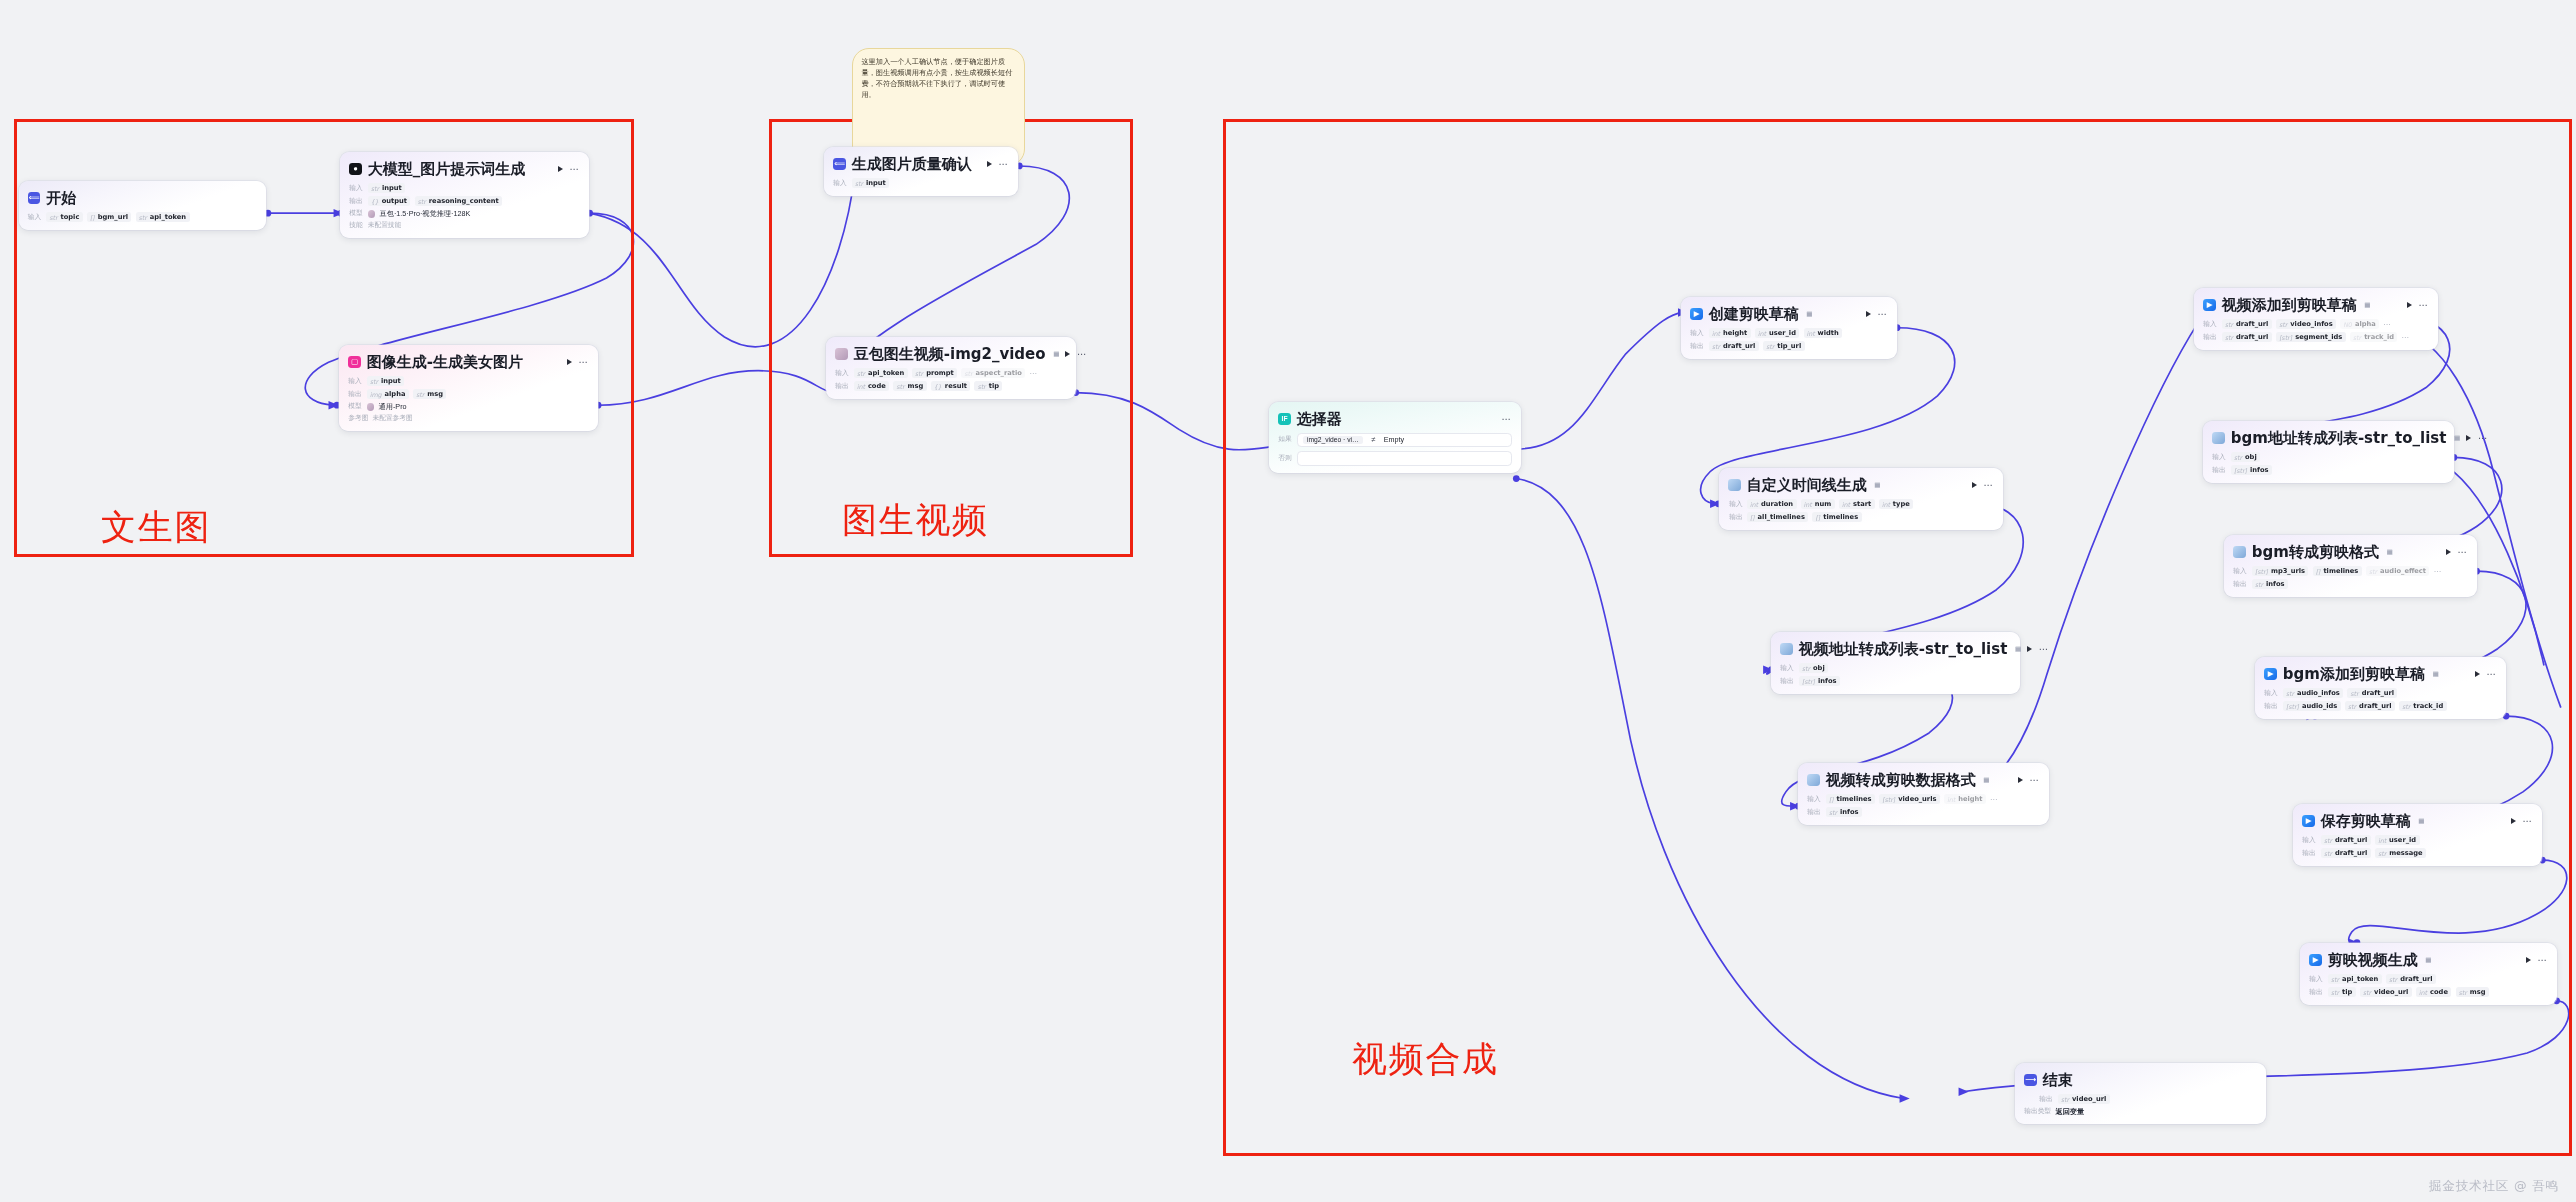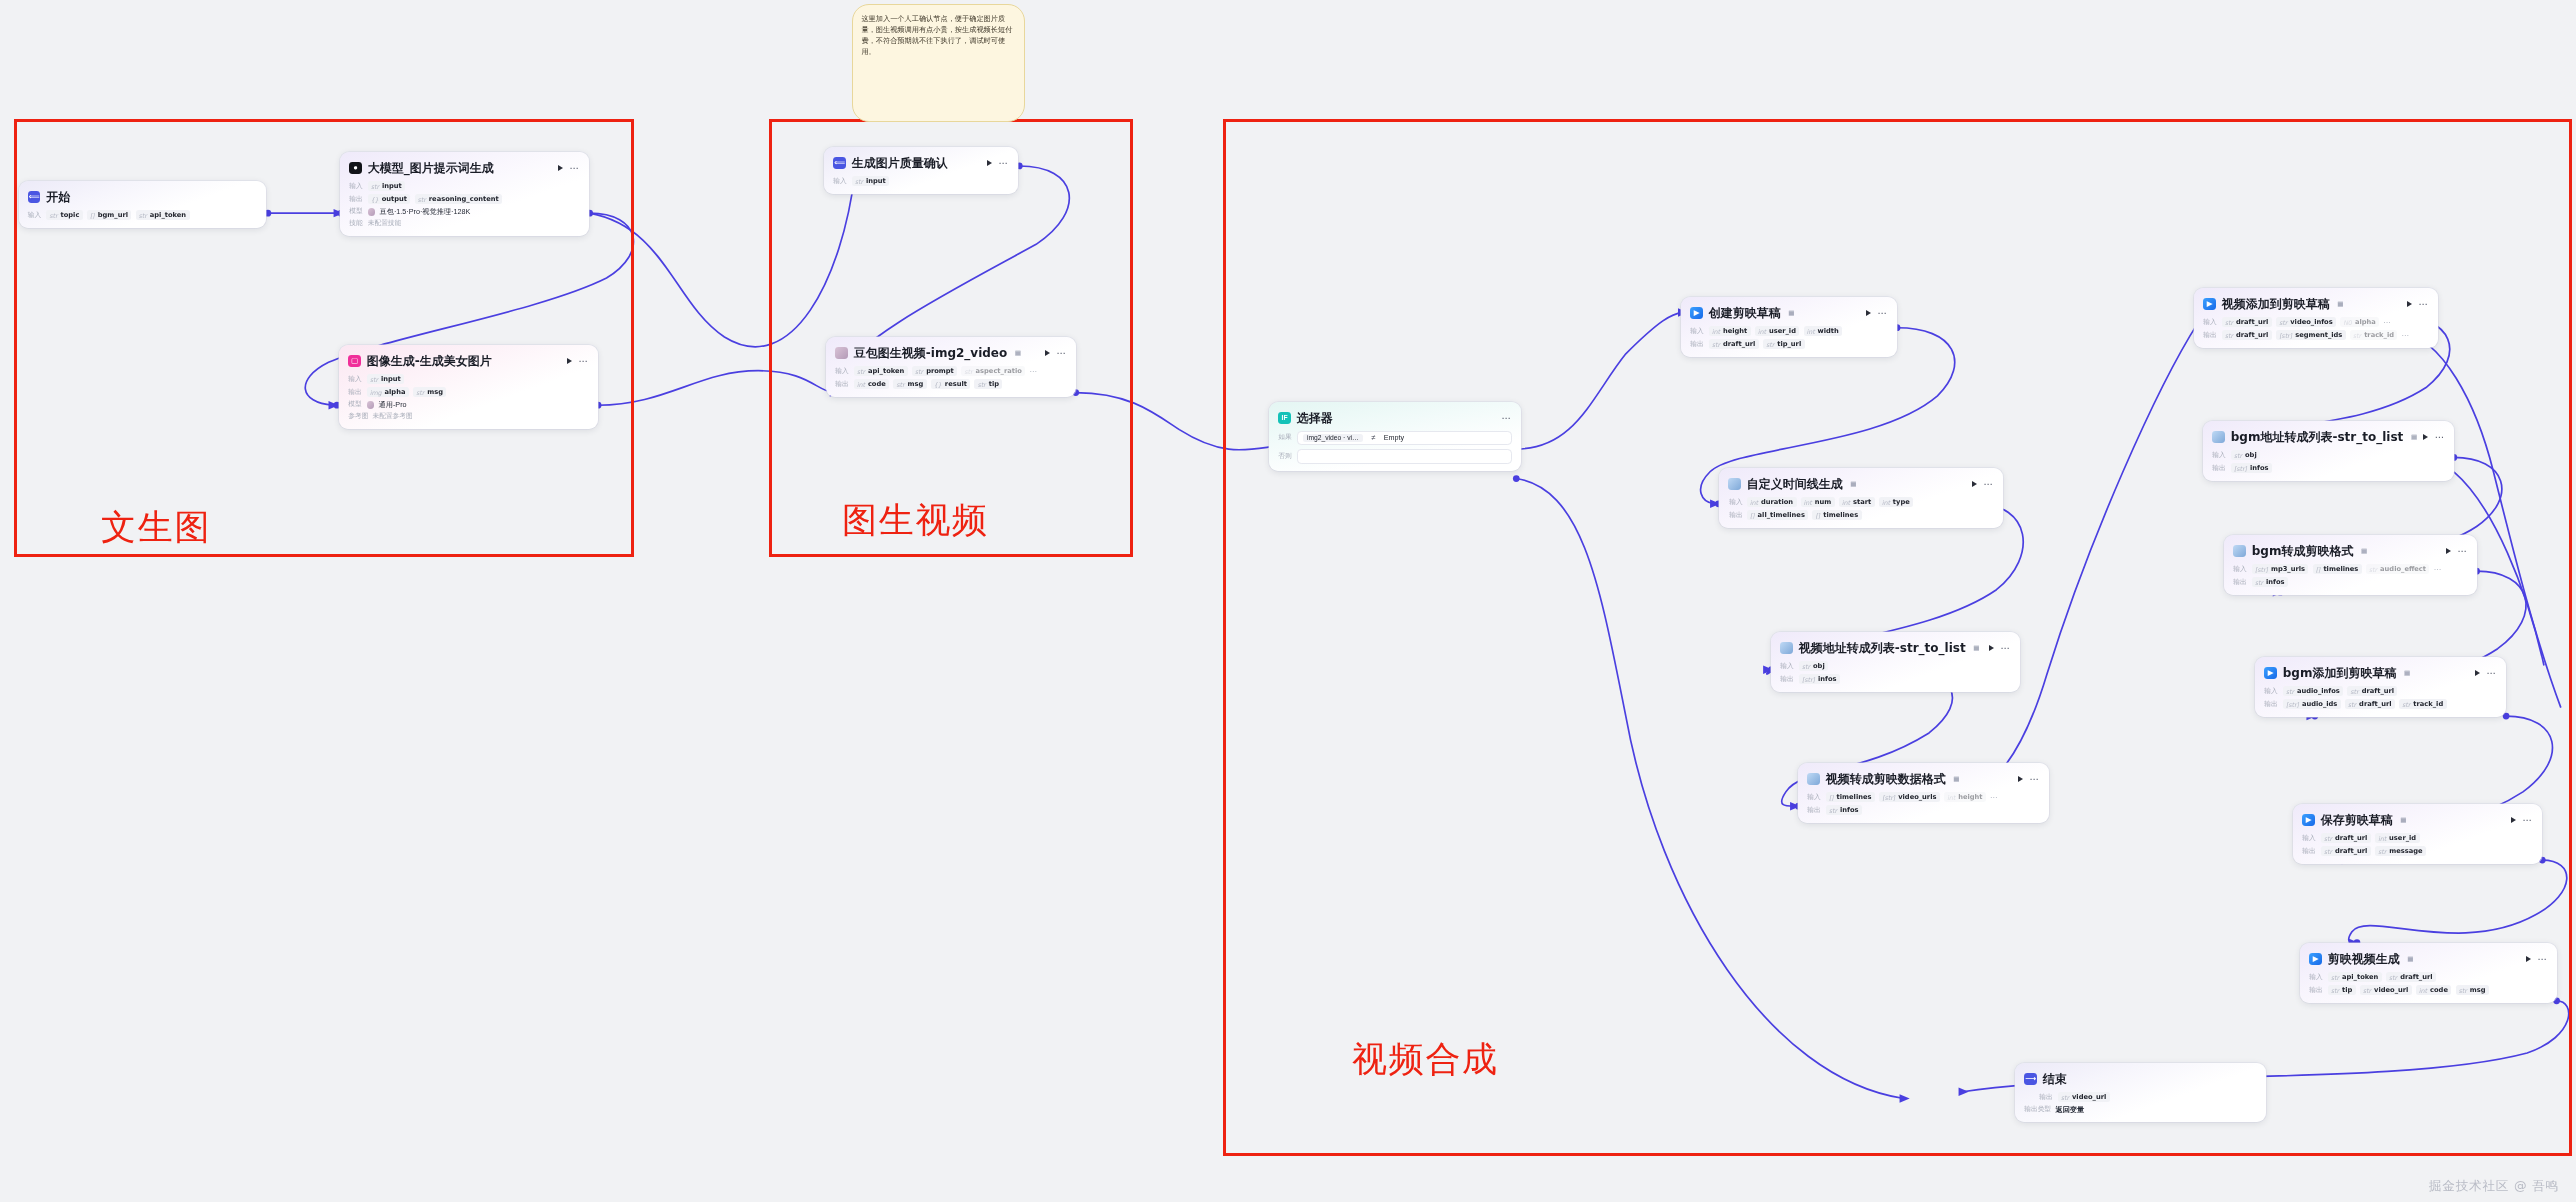--- a/index.html
+++ b/index.html
@@ -47,21 +47,21 @@
   .ic-start   { background: #4a56e2; }
   .ic-llm     { background: #111318; }
   .ic-image   { background: #f02f9a; }
   .ic-video   { background: linear-gradient(135deg,#3aa0ff,#1769e8); }
   .ic-code    { background: linear-gradient(135deg,#bfd9f5,#7ea8d8); }
   .ic-doubao  { background: linear-gradient(135deg,#d9c3d6,#b39ab7); }
   .ic-if      { background: #14c2b8; }
   .ic-end     { background: #4a56e2; }
 
   .node-title {
-    font-size: 12px; color: #1a1d27; font-weight: 600; white-space: nowrap;
+    font-size: 15px; color: #1a1d27; font-weight: 600; white-space: nowrap;
     font-family: "DejaVu Sans","Liberation Sans", sans-serif;
   }
   .badge-card { font-size: 6.7px; color: #8d93a6; margin-left: 1.7px; }
   .node-head-right { margin-left: auto; display: flex; align-items: center; gap: 6.7px; }
   .play-tri { width: 0; height: 0; border-left: 5px solid #2a2d38; border-top: 3.4px solid transparent; border-bottom: 3.4px solid transparent; }
   .dots { color: #4a4f60; font-size: 9.3px; letter-spacing: 0.8px; line-height: 5px; }
 
   .row { display: flex; align-items: center; gap: 4.2px; margin-top: 2.5px; white-space: nowrap; }
   .row-label { font-size: 6.7px; color: #a9aeba; flex: 0 0 auto; min-width: 14.3px; }
   .chip {
@@ -83,21 +83,22 @@
     height: 14.3px; display: flex; align-items: center; padding: 0 5px; gap: 8.4px;
   }
   .if-var { background: #f1f2f6; border-radius: 2.5px; padding: 0.8px 4.2px; font-size: 6.7px; color: #22252e; }
   .if-op { font-size: 7.6px; color: #3a3f4d; }
   .if-val { font-size: 7.2px; color: #22252e; }
 
   
   .sticky {
     position: absolute; background: #fdf6e0; border: 0.8px solid #e8d79b; border-radius: 17px;
     padding: 7.6px 8.4px; z-index: 4; color: #3c3527; font-size: 7.2px; line-height: 1.55;
-    font-family: Liberation Sans, sans-serif;
+    font-family: Liberation Serif, serif;
+    margin-top: 44px;
   }
 
   .watermark {
     position: absolute; right: 17px; bottom: 8.4px; color: #b9bcc6; font-size: 12.6px;
     z-index: 9; font-family: "DejaVu Sans","Liberation Sans", sans-serif; letter-spacing: 0.8px; margin-top: 32px;
   }
 </style>
 </head>
 <body>
 

